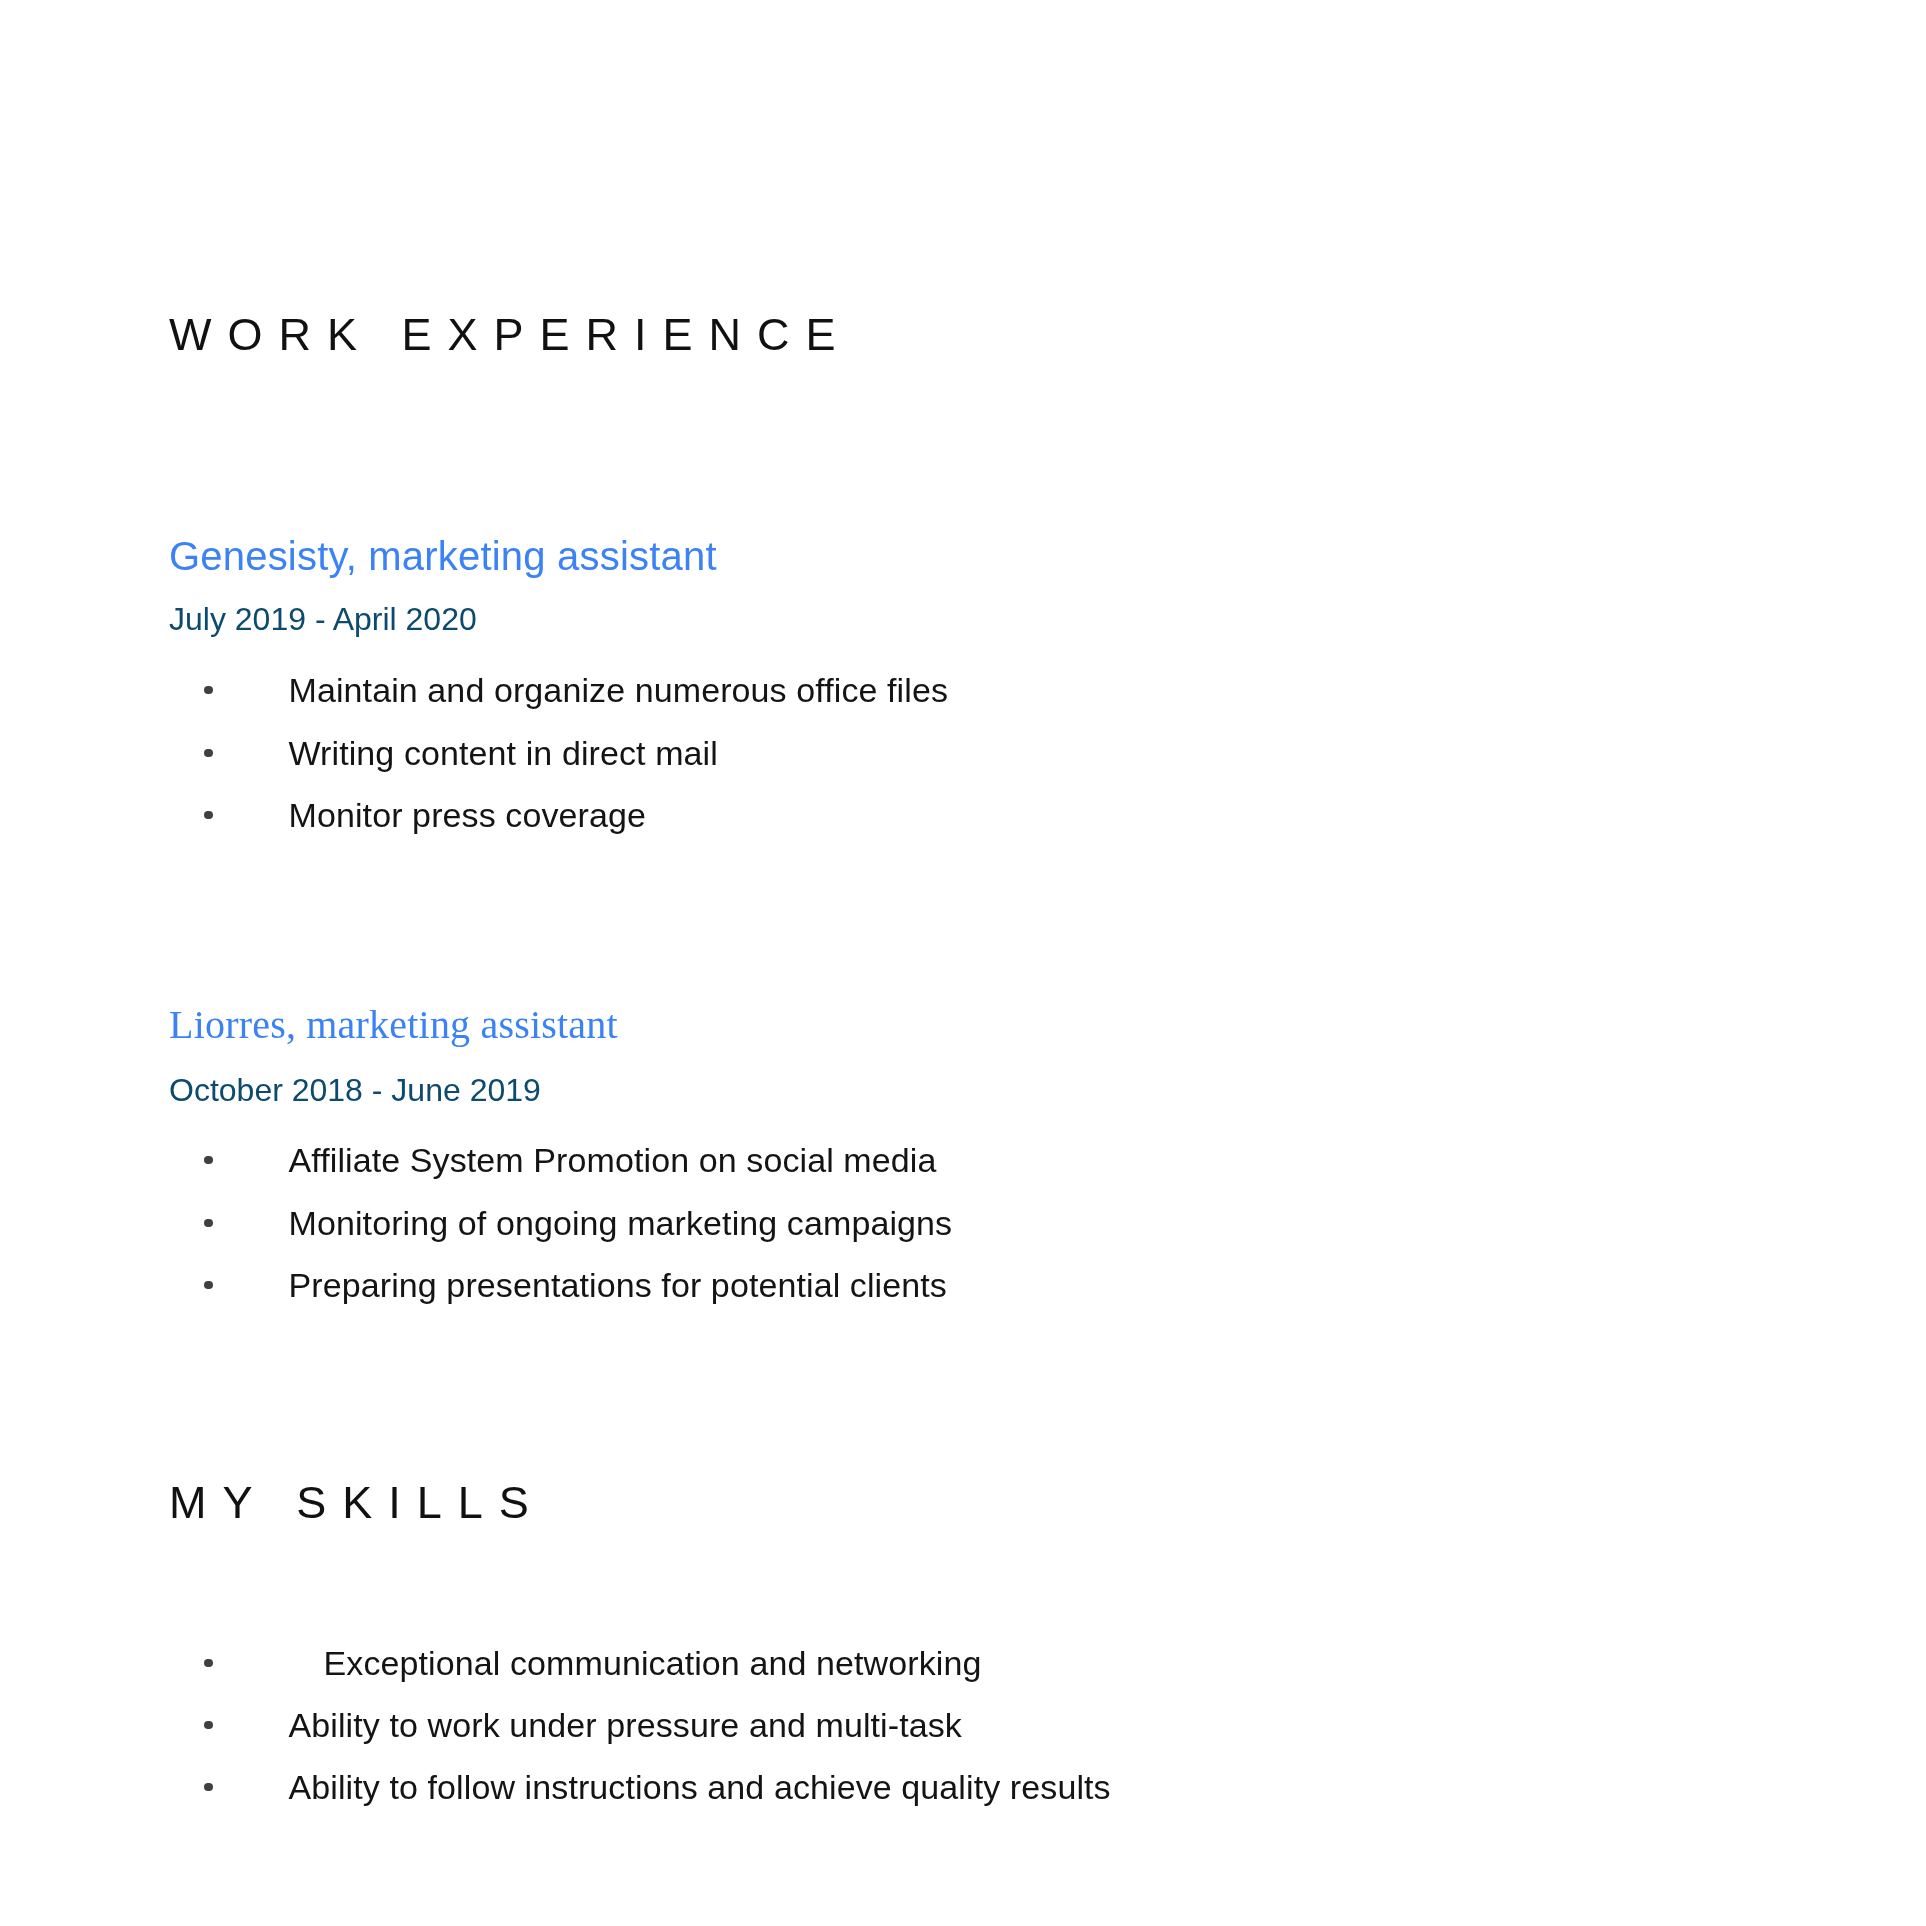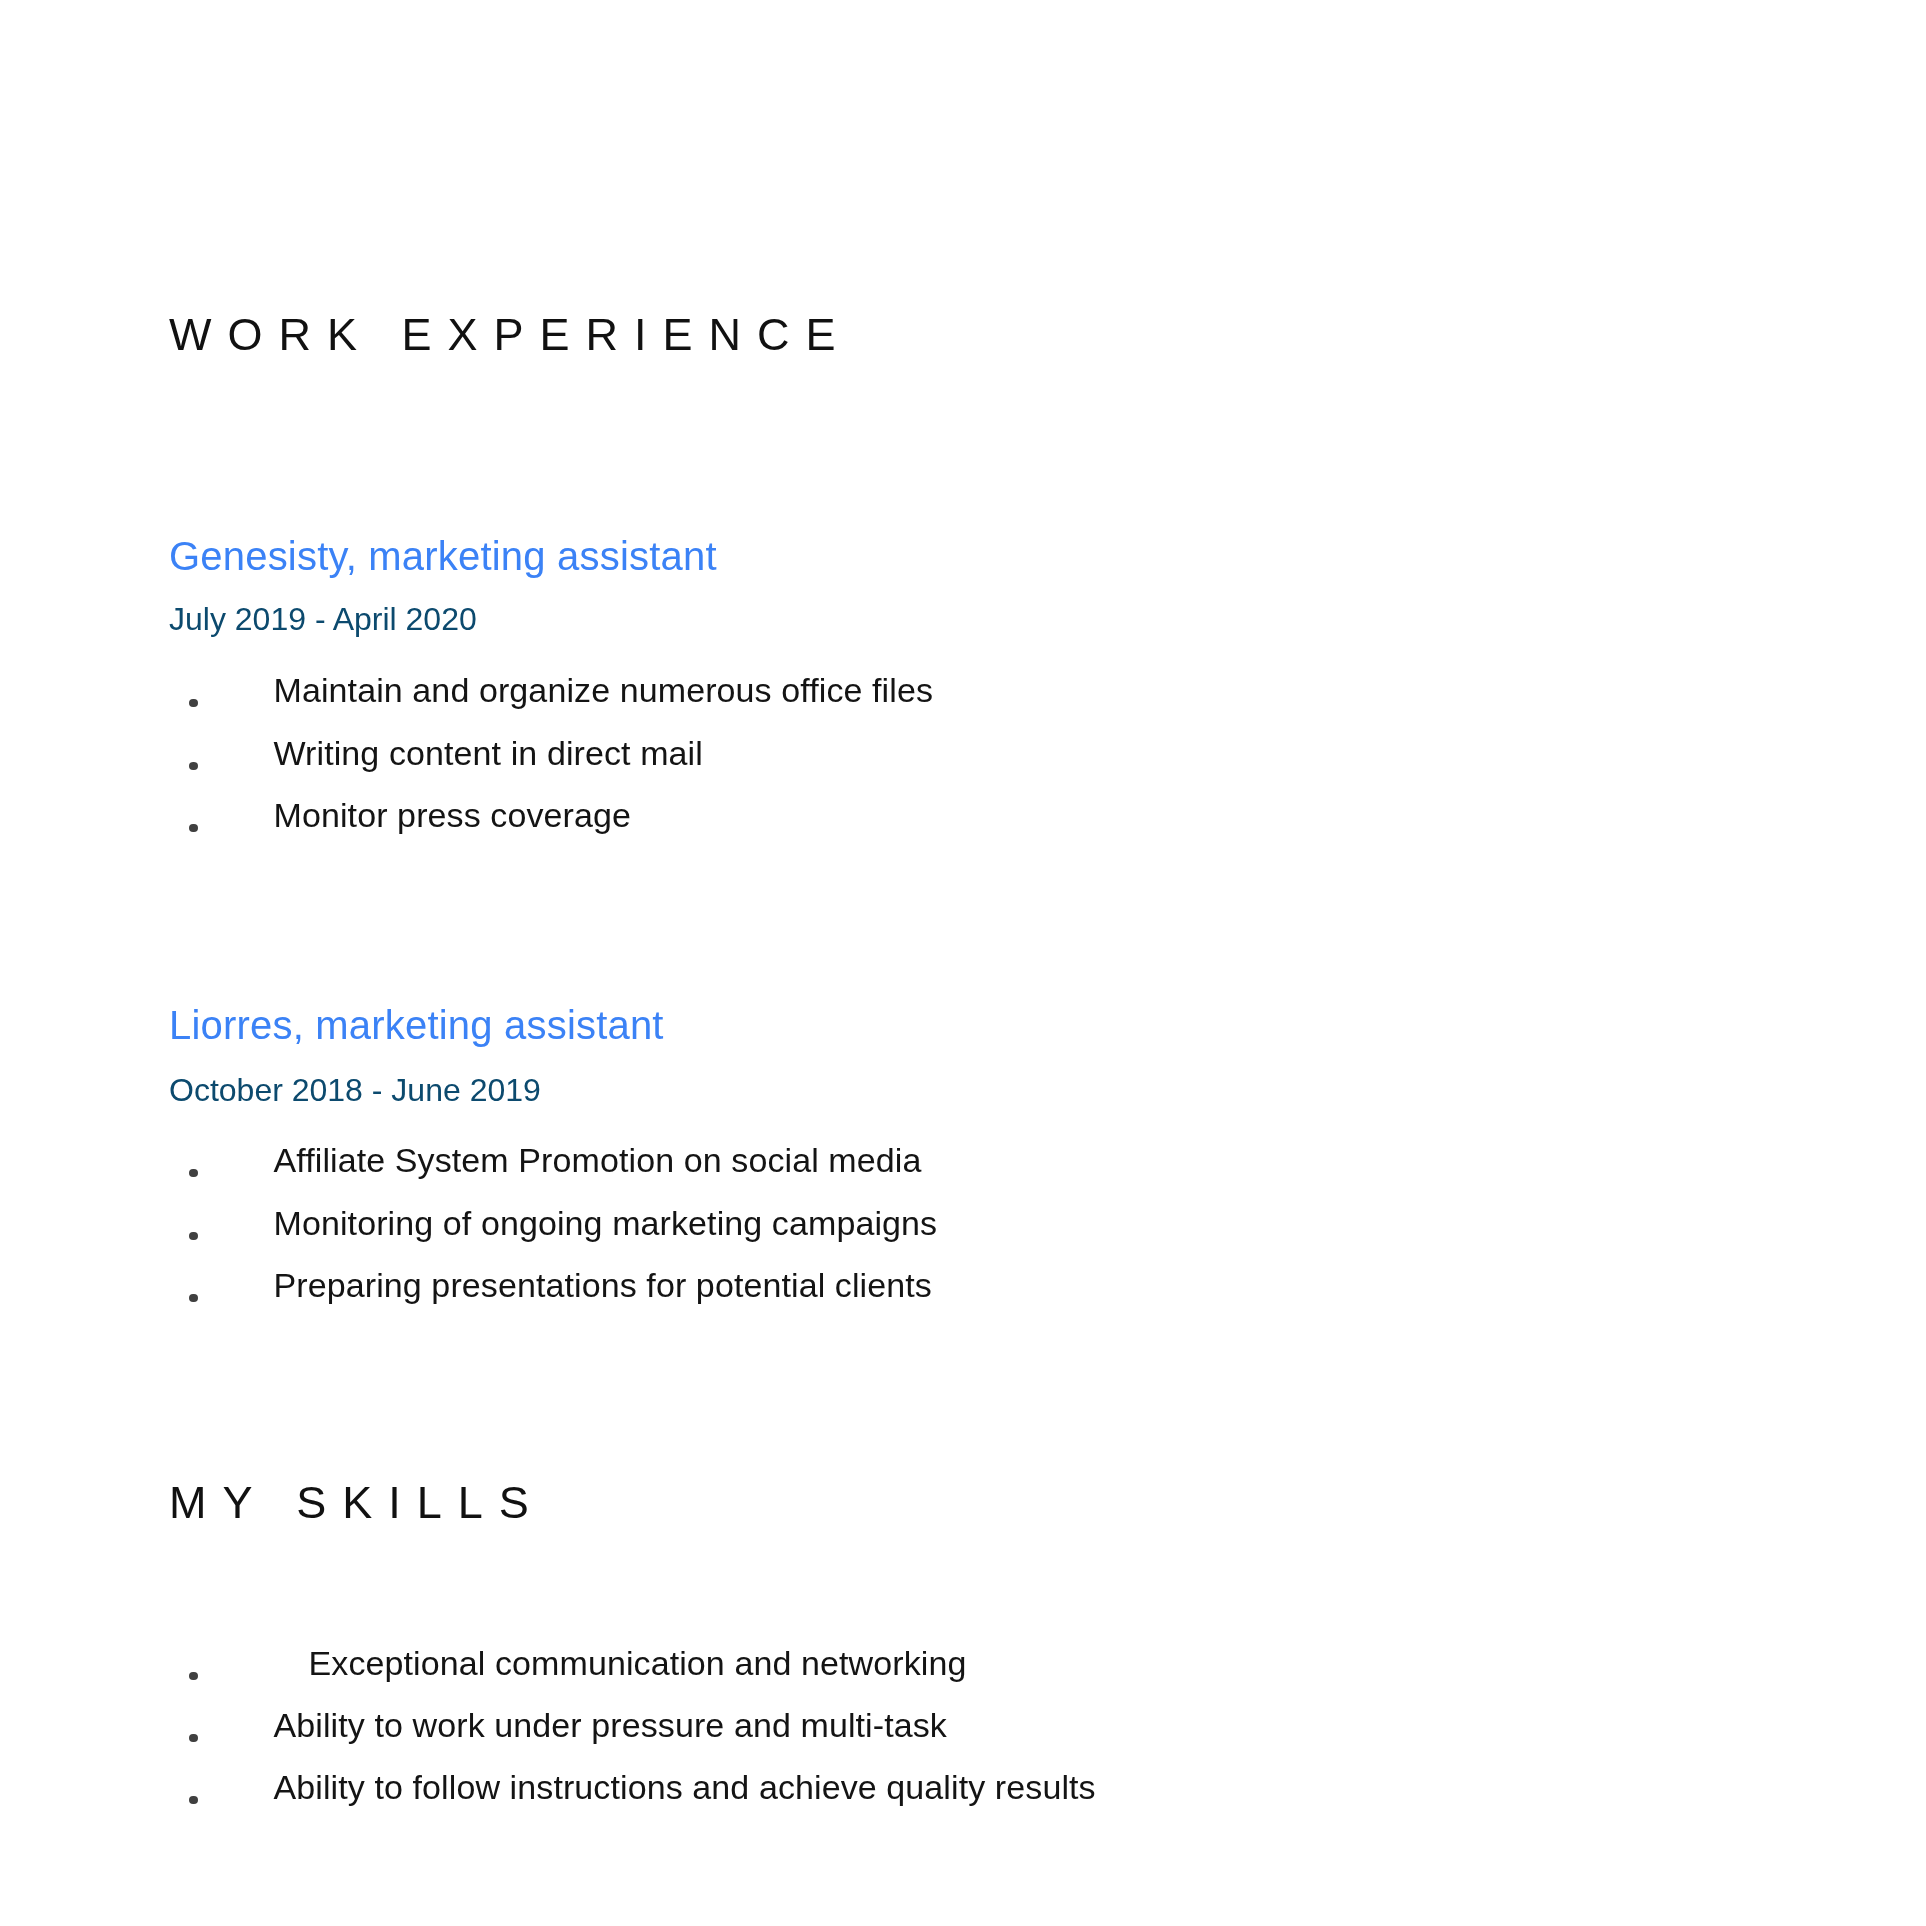--- a/index.html
+++ b/index.html
@@ -49,23 +49,23 @@
     font-size: 32px;
     font-weight: 400;
     color: #0c4a6e;
     white-space: nowrap;
     line-height: 1;
   }
 
   
   .bullet-row {
     position: absolute;
-    left: 155px;
+    left: 170px;
     display: flex;
-    align-items: flex-end;
+    align-items: center;
     white-space: nowrap;
   }
 
   .bullet-dot {
     width: 8.5px;
     height: 8.5px;
     border-radius: 50%;
     background: #404040;
     flex: 0 0 auto;
     margin-left: 34px;
@@ -96,21 +96,21 @@
   </div>
   <div class="bullet-row" style="top:736px;">
     <span class="bullet-dot"></span>
     <span class="bullet-text">Writing content in direct mail</span>
   </div>
   <div class="bullet-row" style="top:798px;">
     <span class="bullet-dot"></span>
     <span class="bullet-text">Monitor press coverage</span>
   </div>
 
-  <div class="job-title" style="top:1005px;">Liorres, marketing assistant</div>
+  <div class="job-title" style="top:1005px;font-family:Liberation Serif, serif;">Liorres, marketing assistant</div>
   <div class="job-dates" style="top:1074px;">October 2018 - June 2019</div>
 
   <div class="bullet-row" style="top:1143px;">
     <span class="bullet-dot"></span>
     <span class="bullet-text">Affiliate System Promotion on social media</span>
   </div>
   <div class="bullet-row" style="top:1206px;">
     <span class="bullet-dot"></span>
     <span class="bullet-text">Monitoring of ongoing marketing campaigns</span>
   </div>

